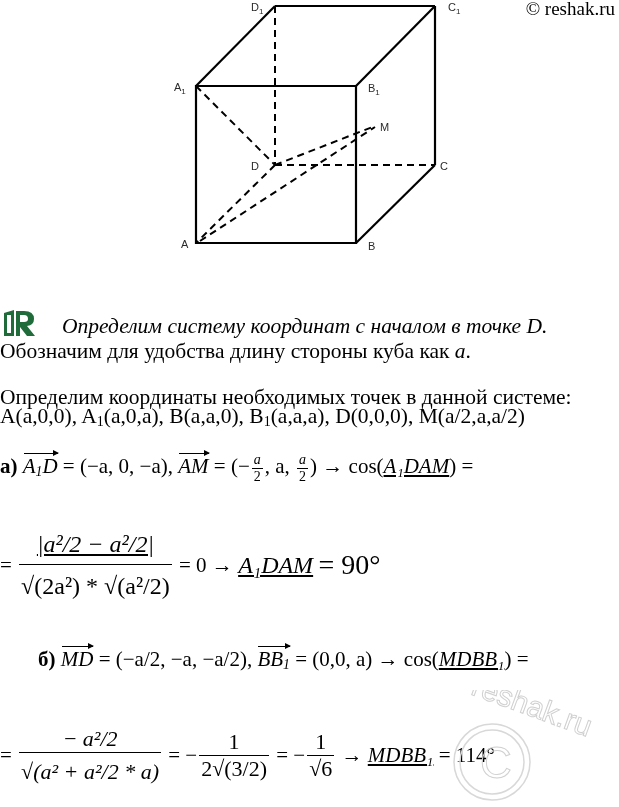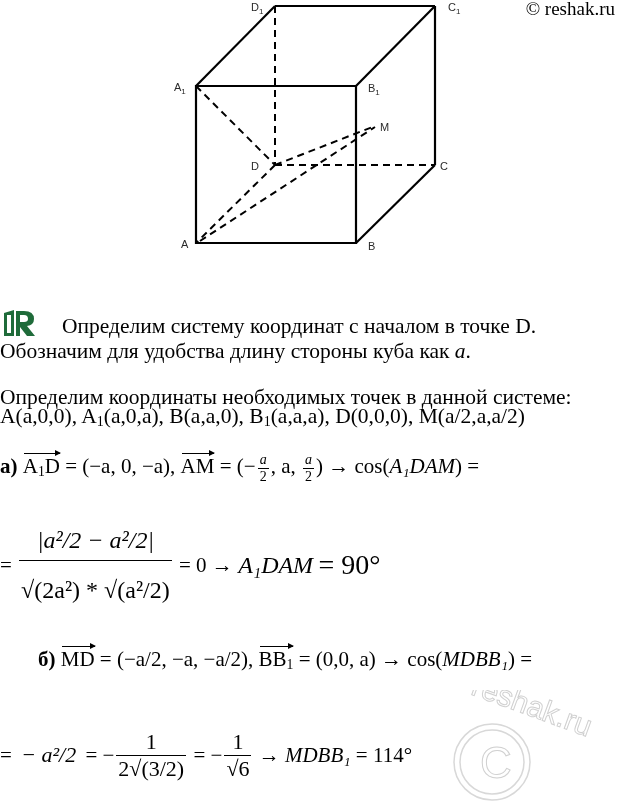--- a/index.html
+++ b/index.html
@@ -6,25 +6,25 @@
   body { width:619px; height:807px; position:relative; overflow:hidden;
          font-family:"Liberation Serif", "DejaVu Serif", serif; color:#000; }
   .abs { position:absolute; white-space:nowrap; }
   .copyright { right:4px; top:-2px; font-size:19px; }
   svg.cube { position:absolute; left:0; top:0; }
   .cube-label { font-family:"Liberation Sans", "DejaVu Sans", sans-serif; font-size:11px; fill:#2a2a2a; }
   .txt { font-size:21.5px; line-height:25px; left:0; }
   .logo { position:absolute; left:2px; top:309px; width:34px; height:28px; }
   .math { font-family:"Liberation Serif", "DejaVu Serif", serif; font-size:21px; }
   .it { font-style:italic; }
-  .vec { position:relative; display:inline-block; }
+  .vec { position:relative; display:inline-block; font-style:italic; }
   .vec::before { content:""; position:absolute; left:1px; right:0; top:-1px; height:1px; background:#000; }
   .vec::after { content:""; position:absolute; right:-1px; top:-4px; width:0; height:0;
                 border-left:6px solid #000; border-top:3px solid transparent; border-bottom:3px solid transparent; }
-  .angle { position:relative; display:inline-block; }
+  .angle { position:relative; display:inline-block;text-decoration:underline; }
   sub { font-size:0.65em; vertical-align:-0.25em; }
   .frac { display:inline-flex; flex-direction:column; align-items:center; vertical-align:middle; margin:0 2px; }
   .frac .num { padding:0 2px; }
   .frac .den { border-top:1px solid #000; padding:0 2px; }
   .small { font-size:14px; line-height:16px; }
   .bold { font-weight:bold; }
   .watermark { position:absolute; left:420px; top:690px; }
 </style>
 </head>
 <body>
@@ -64,59 +64,60 @@
   </g>
 </svg>
 
 <svg class="logo" viewBox="0 0 34 28">
   <path d="M2 4 L12 1 L12 27 L2 27 Z" fill="#1f6b3a"></path>
   <path d="M14 2 L22 2 Q32 2 32 10 Q32 16 25 17 L33 27 L25 27 L18 18 L18 27 L14 27 Z" fill="#1f6b3a"></path>
   <path d="M18 6 L22 6 Q26 6 26 10 Q26 13 22 13 L18 13 Z" fill="#fff"></path>
   <path d="M5 6 L9 6 L9 24 L5 24 Z" fill="#fff"></path>
 </svg>
 
-<div class="abs txt" style="left:62px; top:314px;">Определим систему координат с началом в точке D.</div>
+<div class="abs txt" style="left:62px; top:314px;font-style:italic;">Определим систему координат с началом в точке D.</div>
 <div class="abs txt" style="top:339px;"><span>Обозначим для удобства длину стороны куба как </span><span class="it">a</span><span>.</span></div>
 <div class="abs txt" style="top:352px;margin-top:33px;">Определим координаты необходимых точек в данной системе:</div>
 <div class="abs txt" style="top:404px;"><span>A(a,0,0), A</span><sub>1</sub><span>(a,0,a), B(a,a,0), B</span><sub>1</sub><span>(a,a,a), D(0,0,0), M(a/2,a,a/2)</span></div>
 
 <div class="abs math" style="left:0; top:452px;">
   <span class="bold">а)</span>
   <span class="vec"><span>A</span><sub>1</sub><span>D</span></span><span> = (−a, 0, −a),  </span><span class="vec">AM</span><span> = (−</span><span class="frac small">
       <span class="num it">a</span>
       <span class="den">2</span>
     </span><span>, a, </span><span class="frac small">
       <span class="num it">a</span>
       <span class="den">2</span>
     </span><span>) → cos(</span><span class="angle it">A₁DAM</span><span>) =</span>
 </div>
 
 <div class="abs math" style="left:0; top:510px; display:flex; align-items:center; height:110px;">
   <span>=&nbsp;</span>
   <span class="frac" style="font-size:24px;">
-    <span class="num it" style="padding-bottom:6px;">|a²/2 − a²/2|</span>
-    <span class="den" style="padding-top:16px;">√(2a²) * √(a²/2)</span>
+    <span class="num it" style="padding-bottom:6px;text-decoration:underline;">|a²/2 − a²/2|</span>
+    <span class="den" style="padding-top:8px;">√(2a²) * √(a²/2)</span>
   </span>
   <span>&nbsp;</span>
     <span>= 0 →</span>
     <span>&nbsp;</span>
   <span class="angle it" style="font-size:24px;">A₁DAM</span>
     <span>&nbsp;</span>
   <span style="font-size:28px;">= 90°</span>
 </div>
 
 <div class="abs math" style="left:0; top:647px;padding-left:38px;">
   <span class="bold">б)</span>
   <span class="vec">MD</span><span> = (−a/2, −a, −a/2), </span><span class="vec"><span>BB</span><sub>1</sub></span><span> = (0,0, a) → cos(</span><span class="angle it">MDBB₁</span><span>) =</span>
 </div>
 
 <div class="abs math" style="left:0; top:705px; display:flex; align-items:center; height:100px;">
   <span>=&nbsp;</span>
   <span class="frac" style="font-size:22px;">
     <span class="num it" style="">− a²/2</span>
+    <span class="den it" style="padding-top:6px;">√(a² + a²/2 * a)</span>
   </span>
   <span>&nbsp;</span>
     <span>= −</span>
   <span class="frac" style="font-size:22px;">
     <span class="num">1</span>
     <span class="den">2√(3/2)</span>
   </span>
   <span>&nbsp;</span>
     <span>= −</span>
   <span class="frac" style="font-size:22px;">

